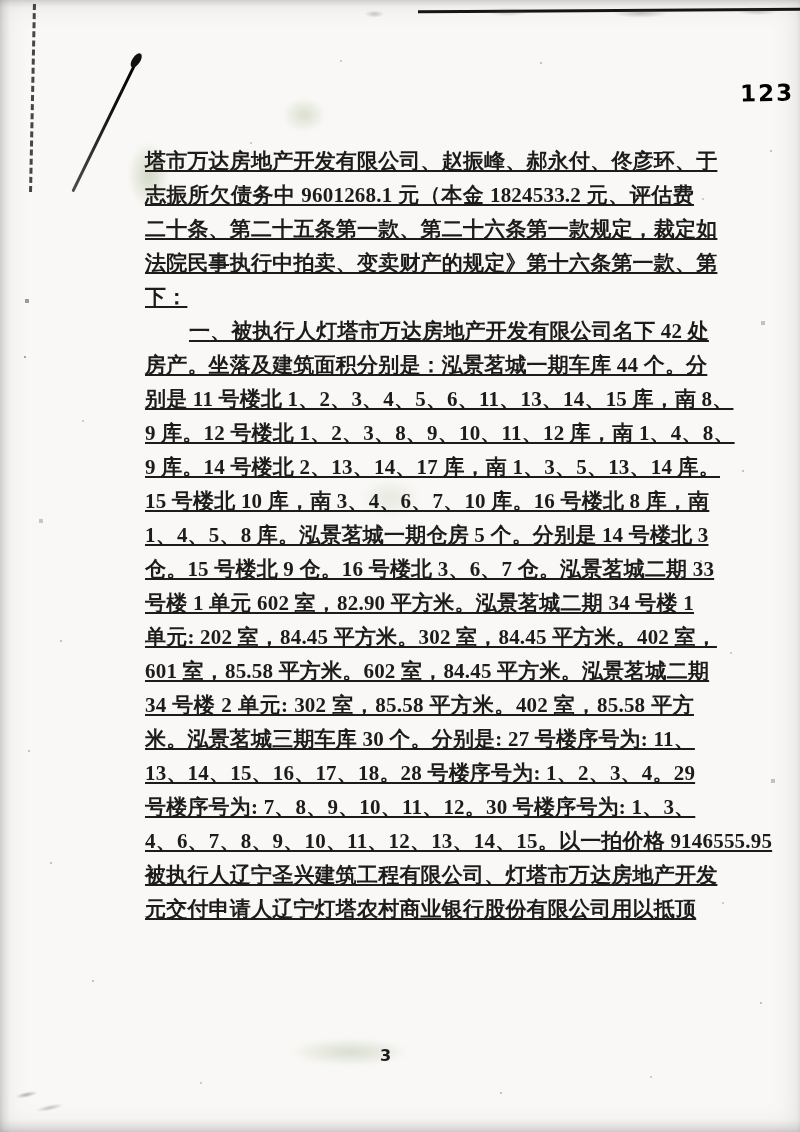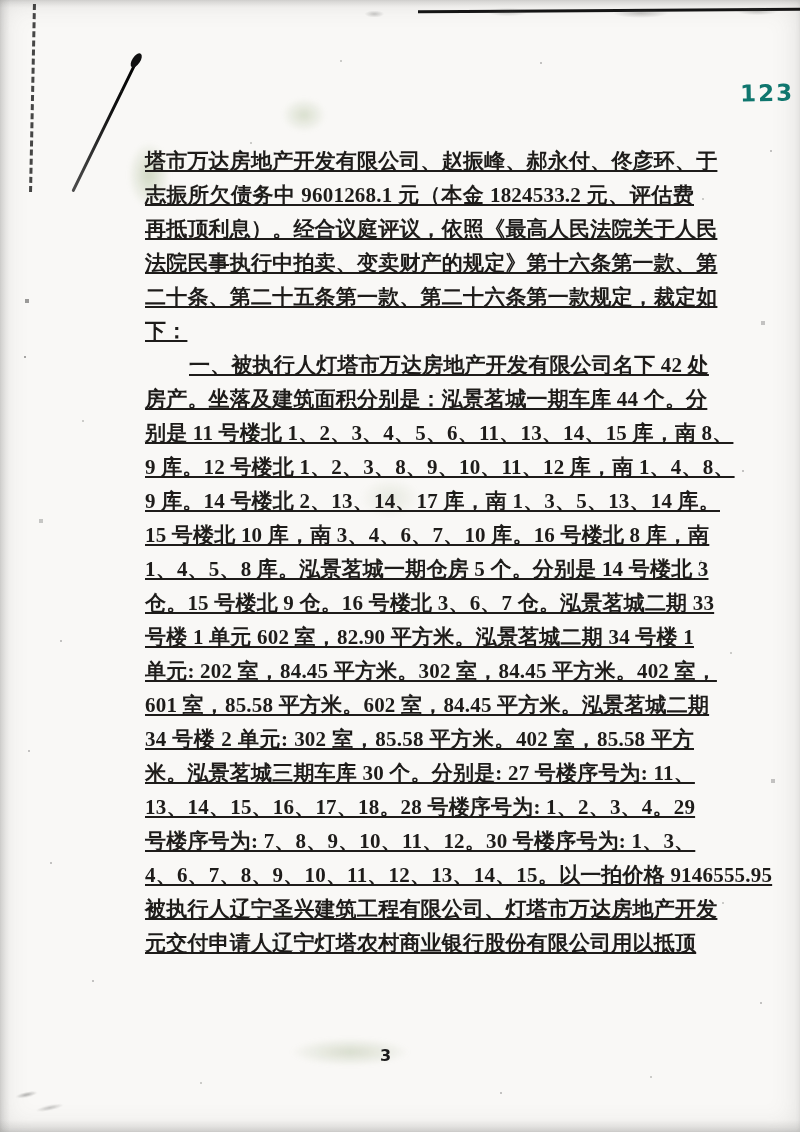--- a/index.html
+++ b/index.html
@@ -16,21 +16,21 @@
   .edge-left{position:absolute;left:0;top:0;width:10px;height:100%;
     background:linear-gradient(90deg,rgba(80,80,78,.14),rgba(80,80,78,0));}
   .edge-bottom{position:absolute;left:0;bottom:0;width:100%;height:12px;
     background:linear-gradient(0deg,rgba(80,80,78,.15),rgba(80,80,78,0));}
   .edge-top{position:absolute;left:0;top:0;width:100%;height:8px;
     background:linear-gradient(180deg,rgba(80,80,78,.12),rgba(80,80,78,0));}
 
   .corner-num{
     position:absolute;left:740px;top:80px;
     font:bold 23px "DejaVu Sans","Liberation Sans",sans-serif;
-    letter-spacing:2px;color:#0f766e;transform:rotate(-1deg);
+    letter-spacing:2px;color:#000000;transform:rotate(-1deg);
   }
   .footer-num{
     position:absolute;left:380px;top:1046px;
     font:bold 16px "DejaVu Sans","Liberation Sans",sans-serif;
     color:#1a1a1a;
   }
 
   .text-block{
     position:absolute;left:145px;top:144px;width:549px;
   }
@@ -119,23 +119,22 @@
   <div class="smudge-green-3"></div>
   <div class="smudge-green-4"></div>
   <div class="squiggle-bl"></div>
   <div class="speckles"></div>
 
   <div class="corner-num">123</div>
 
   <div class="text-block">
     <div class="line">塔市万达房地产开发有限公司、赵振峰、郝永付、佟彦环、于</div>
     <div class="line">志振所欠债务中 9601268.1 元（本金 1824533.2 元、评估费</div>
-    <div class="line">再抵顶利息）。经合议庭评议，依照《最高人民法院关于人民</div>
+    <div class="line">二十条、第二十五条第一款、第二十六条第一款规定，裁定如</div>
     <div class="line">法院民事执行中拍卖、变卖财产的规定》第十六条第一款、第</div>
-    <div class="line">二十条、第二十五条第一款、第二十六条第一款规定，裁定如</div>
     <div class="line short">下：</div>
     <div class="line indent short">一、被执行人灯塔市万达房地产开发有限公司名下 42 处</div>
     <div class="line">房产。坐落及建筑面积分别是：泓景茗城一期车库 44 个。分</div>
     <div class="line">别是 11 号楼北 1、2、3、4、5、6、11、13、14、15 库，南 8、</div>
     <div class="line">9 库。12 号楼北 1、2、3、8、9、10、11、12 库，南 1、4、8、</div>
     <div class="line">9 库。14 号楼北 2、13、14、17 库，南 1、3、5、13、14 库。</div>
     <div class="line">15 号楼北 10 库，南 3、4、6、7、10 库。16 号楼北 8 库，南</div>
     <div class="line">1、4、5、8 库。泓景茗城一期仓房 5 个。分别是 14 号楼北 3</div>
     <div class="line">仓。15 号楼北 9 仓。16 号楼北 3、6、7 仓。泓景茗城二期 33</div>
     <div class="line">号楼 1 单元 602 室，82.90 平方米。泓景茗城二期 34 号楼 1</div>

